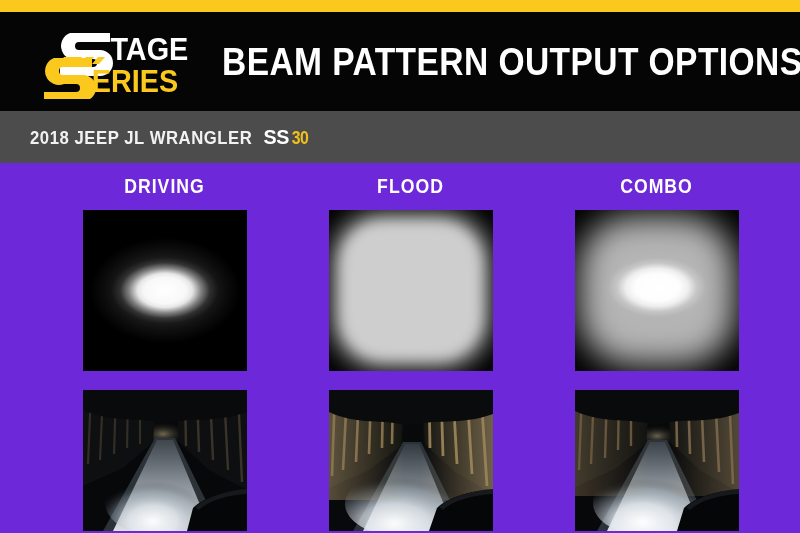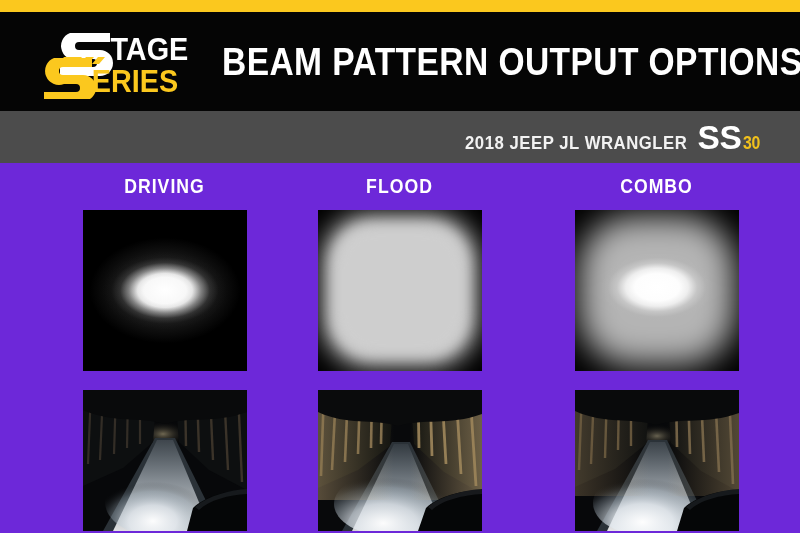--- a/index.html
+++ b/index.html
@@ -35,49 +35,49 @@
     transform:scaleX(0.86);
     transform-origin:left center;
     margin-left:26px;
     white-space:nowrap;
   }
 
   
   .sub-band {
     position:absolute; left:0; top:111px; width:800px; height:52px;
     background:#4c4c4c;
-    display:flex; align-items:center;justify-content:flex-end;
+    display:flex; align-items:center;
   }
   .sub-text {
     margin-left:30px;
     color:#f2f2f2;
     font-size:19px;
     font-weight:700;
     letter-spacing:0.6px;
     transform:scaleX(0.88);
     transform-origin:left center;
     white-space:nowrap;
     display:flex; align-items:baseline;
   }
   .sub-model { margin-left:14px; display:flex; align-items:baseline; }
   .sub-model .ss {
-    font-size:34px; font-weight:700; color:#ffffff;
+    font-size:20px; font-weight:700; color:#ffffff;
     letter-spacing:-0.5px; transform:scaleX(1.12); transform-origin:left baseline;
   }
   .sub-model .num {
     font-size:18px; font-weight:700; color:#f0c01c; margin-left:5px;
     letter-spacing:-0.5px;
   }
 
   
   .grid { position:absolute; left:0; top:163px; width:800px; height:370px; }
 
   .col { position:absolute; top:0; width:233px; }
   .col-0 { left:48px; }
-  .col-1 { left:283px; }
+  .col-1 { left:294px; }
   .col-2 { left:540px; }
 
   .col-head {
     text-align:center;
     color:#ffffff;
     font-size:21px;
     font-weight:700;
     letter-spacing:1.2px;
     transform:scaleX(0.84);
     height:30px;

